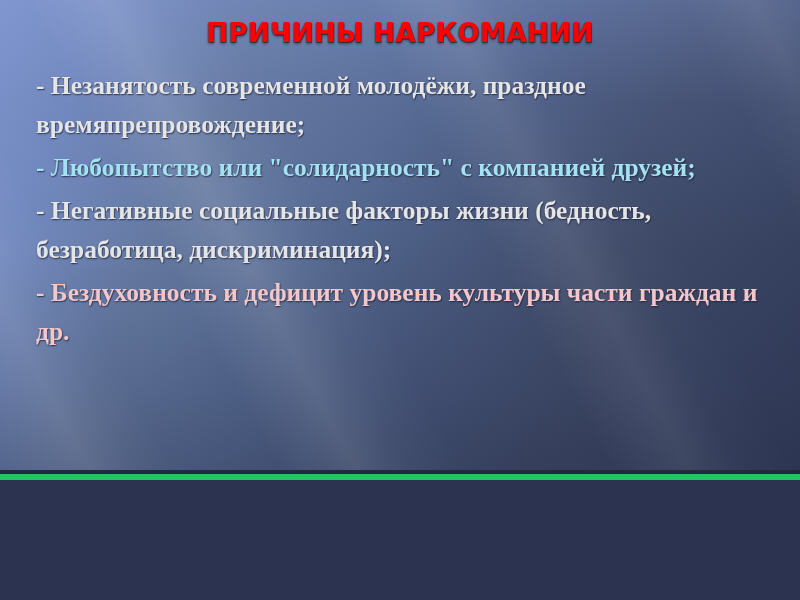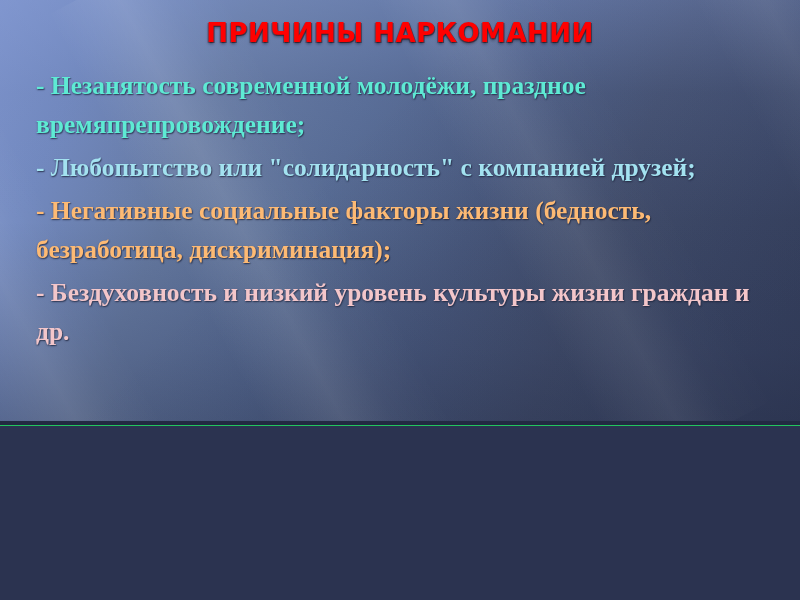--- a/index.html
+++ b/index.html
@@ -5,25 +5,25 @@
 <style>
   html, body {
     margin: 0;
     padding: 0;
     background: #2b3350;
   }
 
   #slide {
     position: relative;
     width: 800px;
-    height: 426px;
+    height: 480px;
     overflow: hidden;
     font-family: "Liberation Serif", "DejaVu Serif", serif;
     background-color: #4f5e86;
-    border-bottom: 1px solid #22c55e;
+    border-bottom: 6px solid #22c55e;
     box-sizing: border-box;
   }
 
   
   .bg-base {
     position: absolute;
     inset: 0;
     background: linear-gradient(112deg,
         #7f95ce 0%,
         #7289bf 11%,
@@ -122,24 +122,24 @@
   .para {
     font-weight: bold;
     font-size: 25.5px;
     line-height: 39px;
     margin: 0 0 4px 0;
     text-shadow:
       1px 1px 1px rgba(30,36,60,0.55),
       0 1px 2px rgba(22,28,50,0.40);
   }
 
-  .p-cream  { color: #5eead4; }
+  .p-cream  { color: #e5e5e5; }
   .p-cyan   { color: #a3e2f0; }
   .p-pink   { color: #f3c4c8; }
-  .p-green  { color: #fdba74; }
+  .p-green  { color: #e5e5e5; }
   .p-pink2  { color: #f3c6ca; }
 
   .bottom-edge {
     position: absolute;
     left: 0;
     bottom: 0;
     width: 100%;
     height: 4px;
     background: #222a42;
     z-index: 9;
@@ -161,19 +161,19 @@
 
     <div class="body-block">
 
       <p class="para p-cream">- Незанятость современной молодёжи, праздное времяпрепровождение;</p>
 
       <p class="para p-cyan">- Любопытство или "солидарность" с компанией друзей;</p>
 
 
       <p class="para p-green">- Негативные социальные факторы жизни (бедность, безработица, дискриминация);</p>
 
-      <p class="para p-pink2">- Бездуховность и низкий уровень культуры жизни граждан  и  др.</p>
+      <p class="para p-pink2">- Бездуховность и дефицит уровень культуры части граждан  и  др.</p>
 
     </div>
   </div>
 
   <div class="bottom-edge"></div>
 </div>
 
 </body></html>

